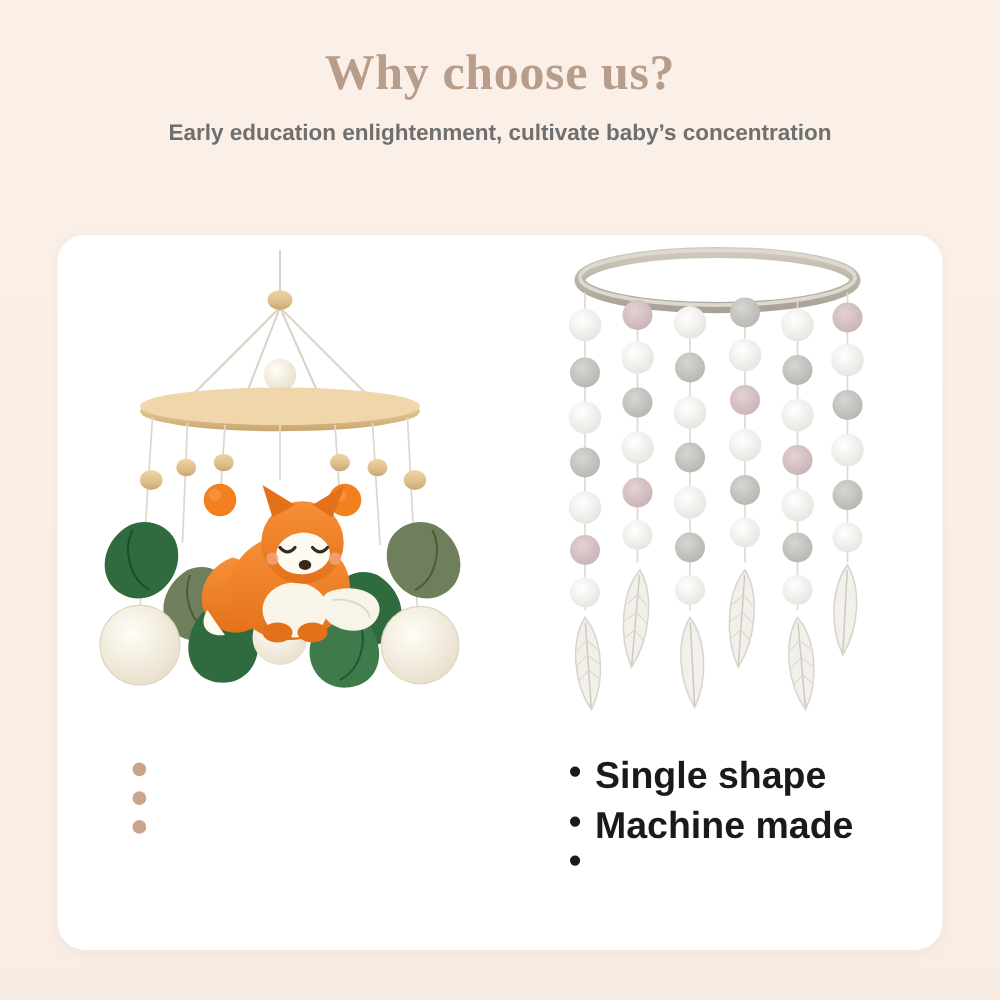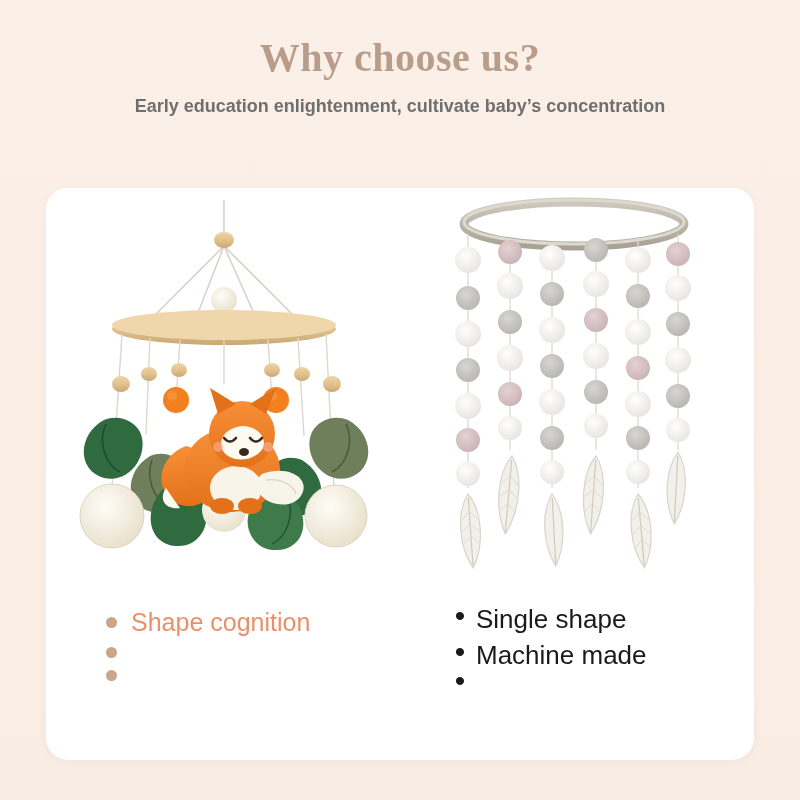--- a/index.html
+++ b/index.html
@@ -128,23 +128,23 @@
     flex: 0 0 auto;
     position: relative;
     top: -3px;
   }
   .pro-text {
     font-size: 25px;
     color: #e8906a;
     font-weight: 400;
   }
   .con-text {
-    font-size: 26px;
+    font-size: 30px;
     color: #1a1a1a;
-    font-weight: 400;
+    font-weight: 700;
   }
 </style>
 </head>
 <body>
 
 <div class="page">
 
   <div class="header">
     <h1 class="title">Why choose us?</h1>
     <p class="subtitle">Early education enlightenment, cultivate baby’s concentration</p>
@@ -429,21 +429,20 @@
           </g>
         </svg>
       </div>
     </div>
 
     <div class="lists">
 
       <div class="list-left">
         <div class="li">
           <span class="bullet-pro"></span>
-          <span class="pro-text">Shape cognition</span>
         </div>
         <div class="li">
           <span class="bullet-pro"></span>
         </div>
         <div class="li">
           <span class="bullet-pro"></span>
         </div>
       </div>
 
       <div class="list-right">

